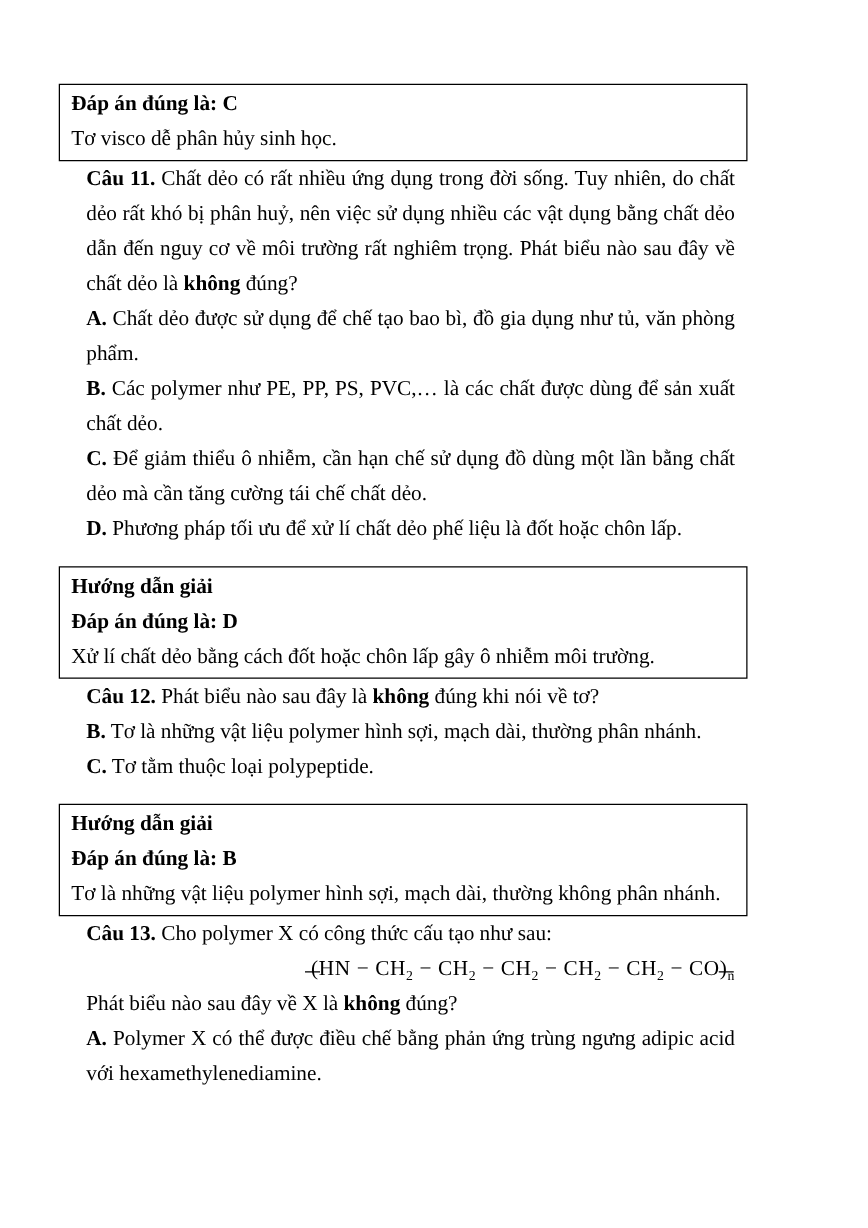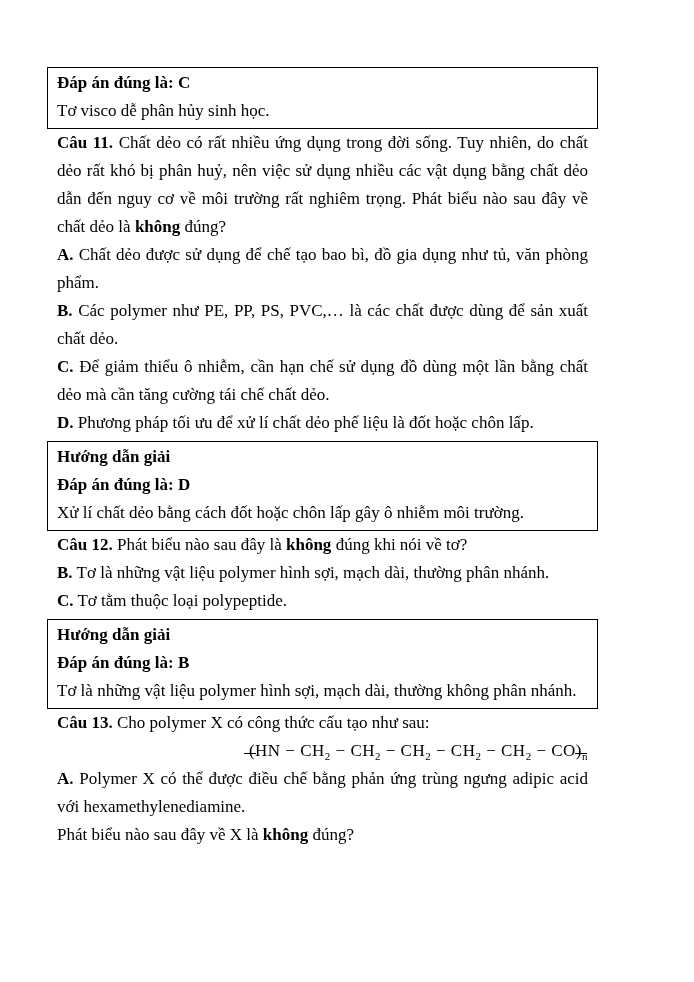--- a/index.html
+++ b/index.html
@@ -16,26 +16,26 @@
   .page {
     box-sizing: border-box;
     width: 645px;
     height: 982px;
     padding: 67px 47px 0 47px;
   }
   p { margin: 0; }
   .sol-box {
     border: 1.5px solid #000000;
     padding: 1px 9px 3px 9px;
-    margin-top: 4px;
+    margin-top: 16px;
   }
   .flow {
     padding: 0 10px;
   }
-  .para { text-align: justify; }
+  .para { text-align: justify; margin-left: 12px; }
   .formula {
     text-align: right;
     letter-spacing: 0.5px;
   }
   sub { font-size: 11px; line-height: 0; }
   .bold, b { font-weight: bold; }
   .p-open, .p-close { position: relative; display: inline-block; }
   .p-open::after {
     content: ""; position: absolute; left: -5px; top: 56%;
     width: 12px; height: 1.4px; background: #000;
@@ -77,17 +77,17 @@
 
   <div class="sol-box">
     <p><span class="bold">Hướng dẫn giải</span></p>
     <p><span class="bold">Đáp án đúng là: B</span></p>
     <p><span>Tơ là những vật liệu polymer hình sợi, mạch dài, thường không phân nhánh.</span></p>
   </div>
 
   <div class="flow">
     <p class="para"><span class="bold">Câu 13.</span><span> Cho polymer X có công thức cấu tạo như sau:</span></p>
     <p class="formula"><span class="p-open">(</span><span>HN − CH</span><sub>2</sub><span> − CH</span><sub>2</sub><span> − CH</span><sub>2</sub><span> − CH</span><sub>2</sub><span> − CH</span><sub>2</sub><span> − CO</span><span class="p-close">)</span><sub>n</sub></p>
+    <p class="para"><span>Phát biểu nào sau đây về X là </span><span class="bold">không</span><span> đúng?</span></p>
     <p class="para"><span class="bold">A.</span><span> Polymer X có thể được điều chế bằng phản ứng trùng ngưng adipic acid với hexamethylenediamine.</span></p>
-    <p class="para"><span>Phát biểu nào sau đây về X là </span><span class="bold">không</span><span> đúng?</span></p>
   </div>
 
 </div>
 
 </body></html>

